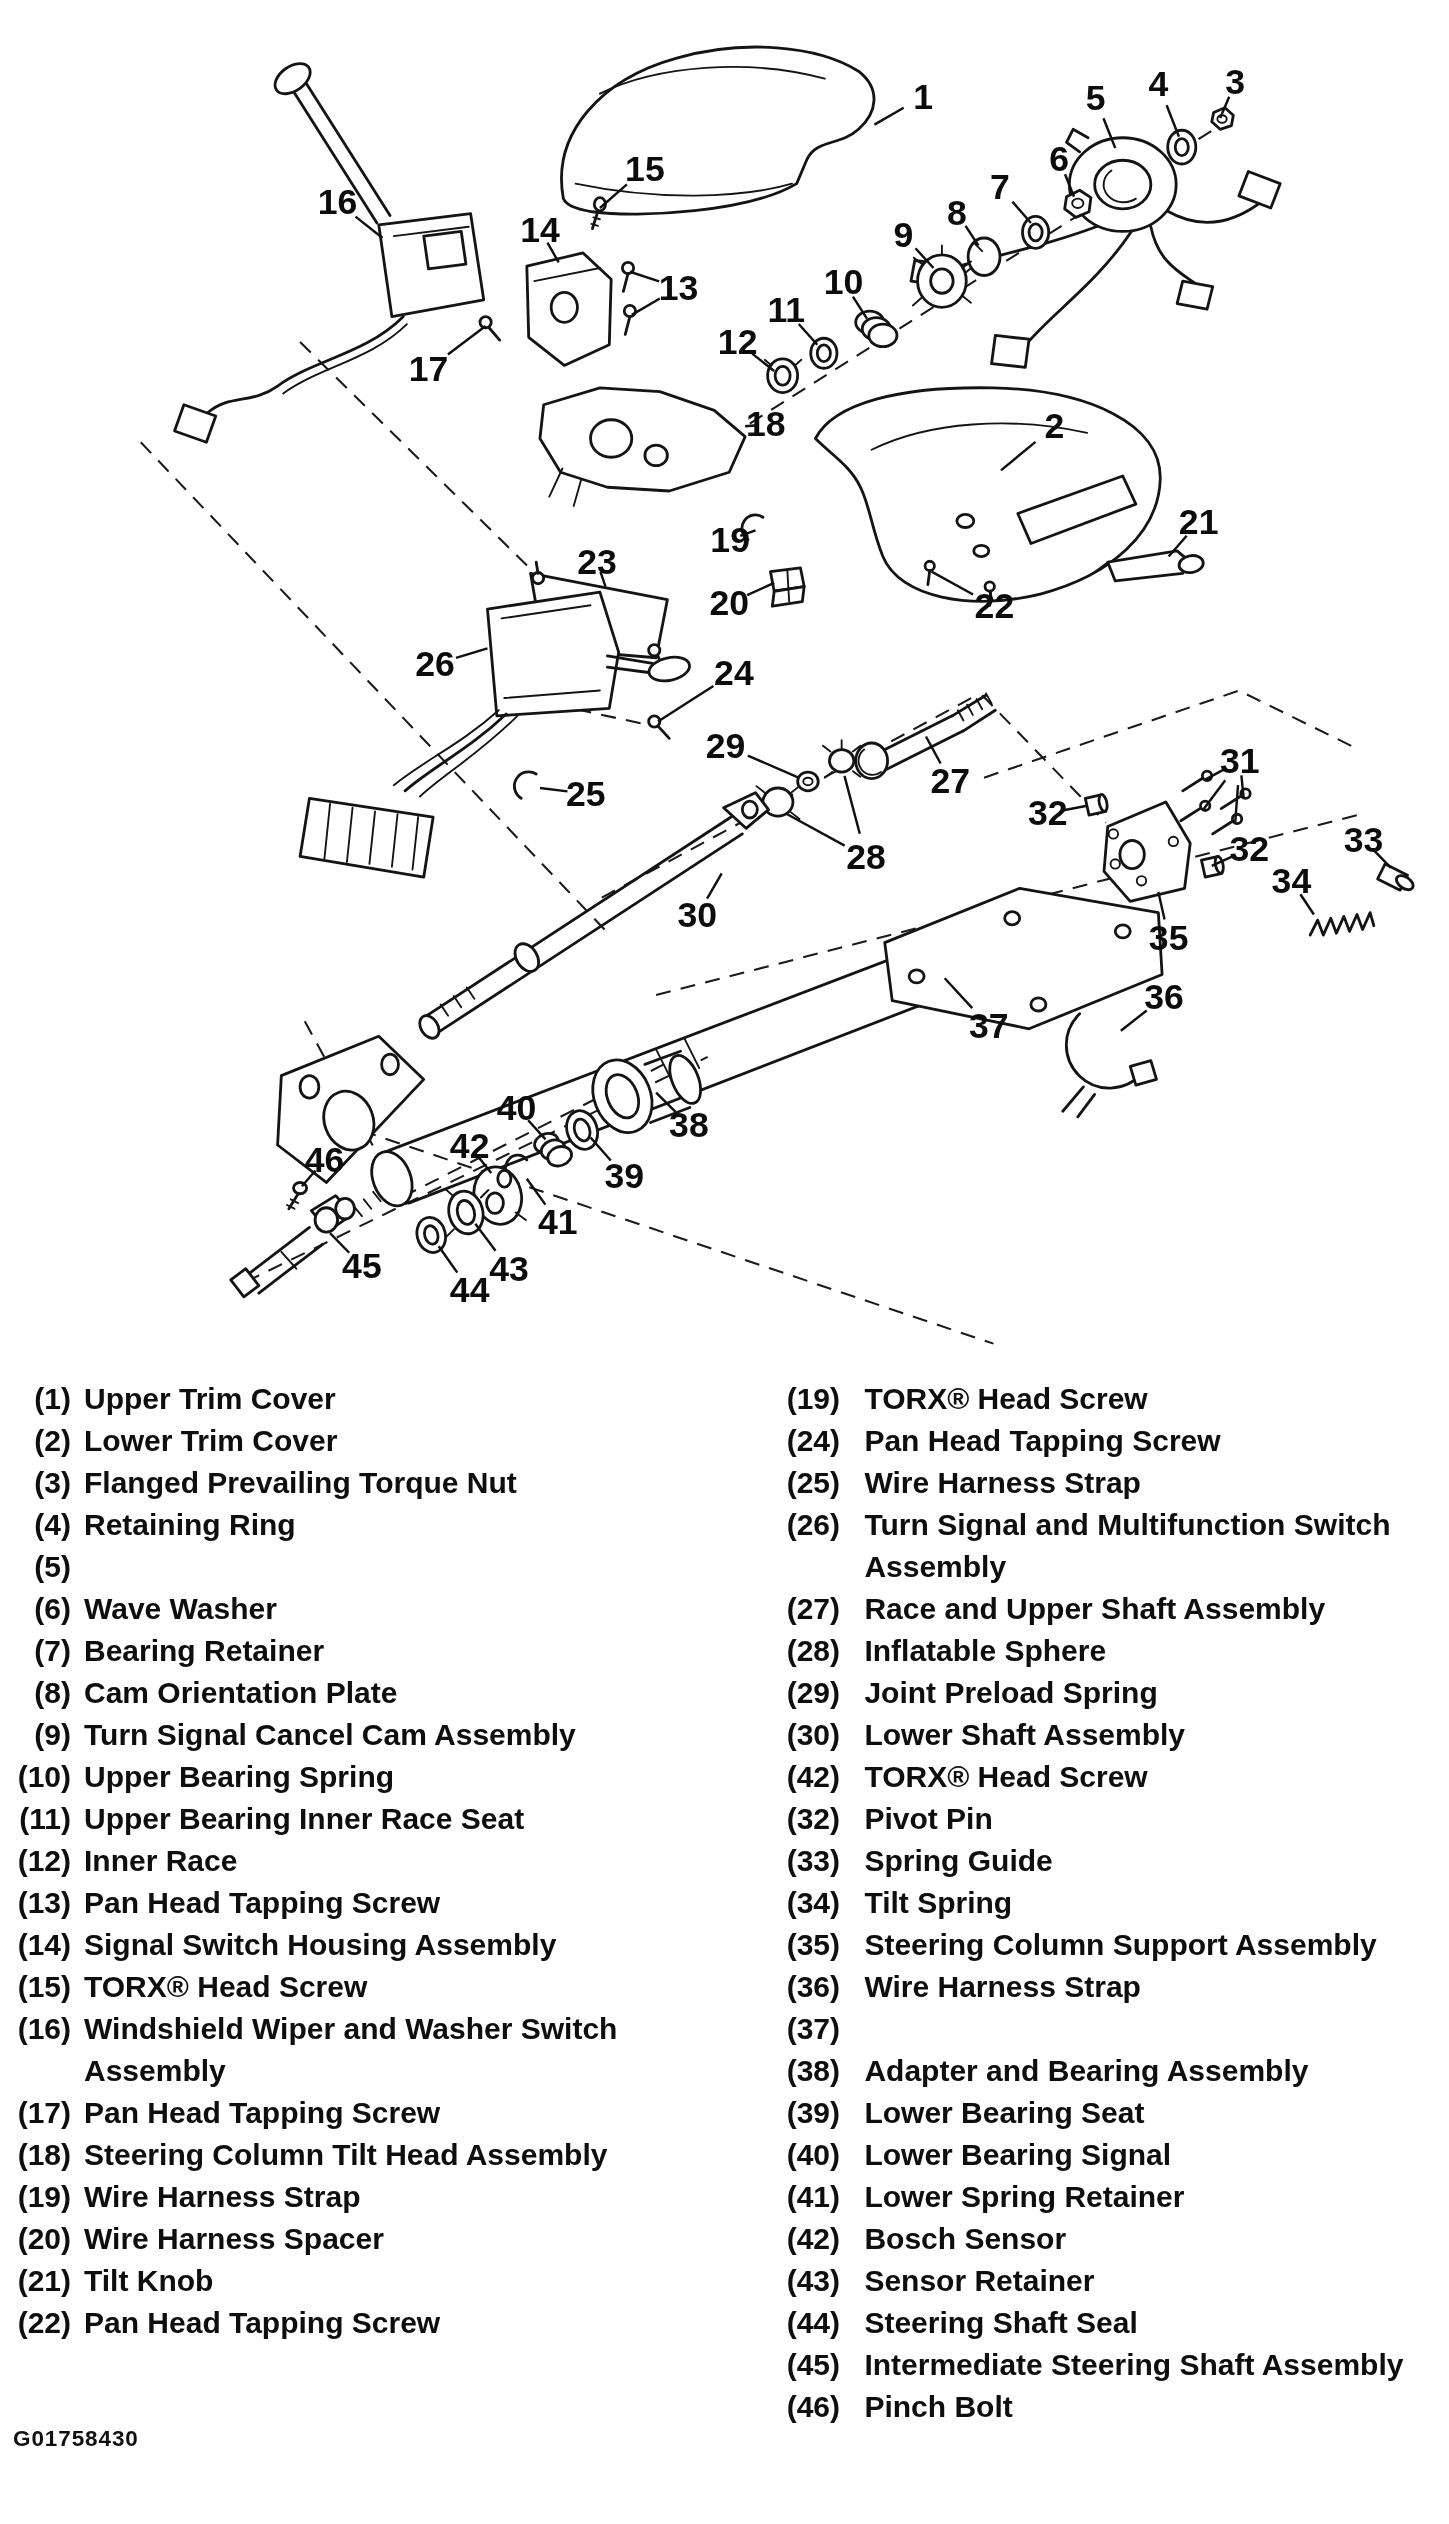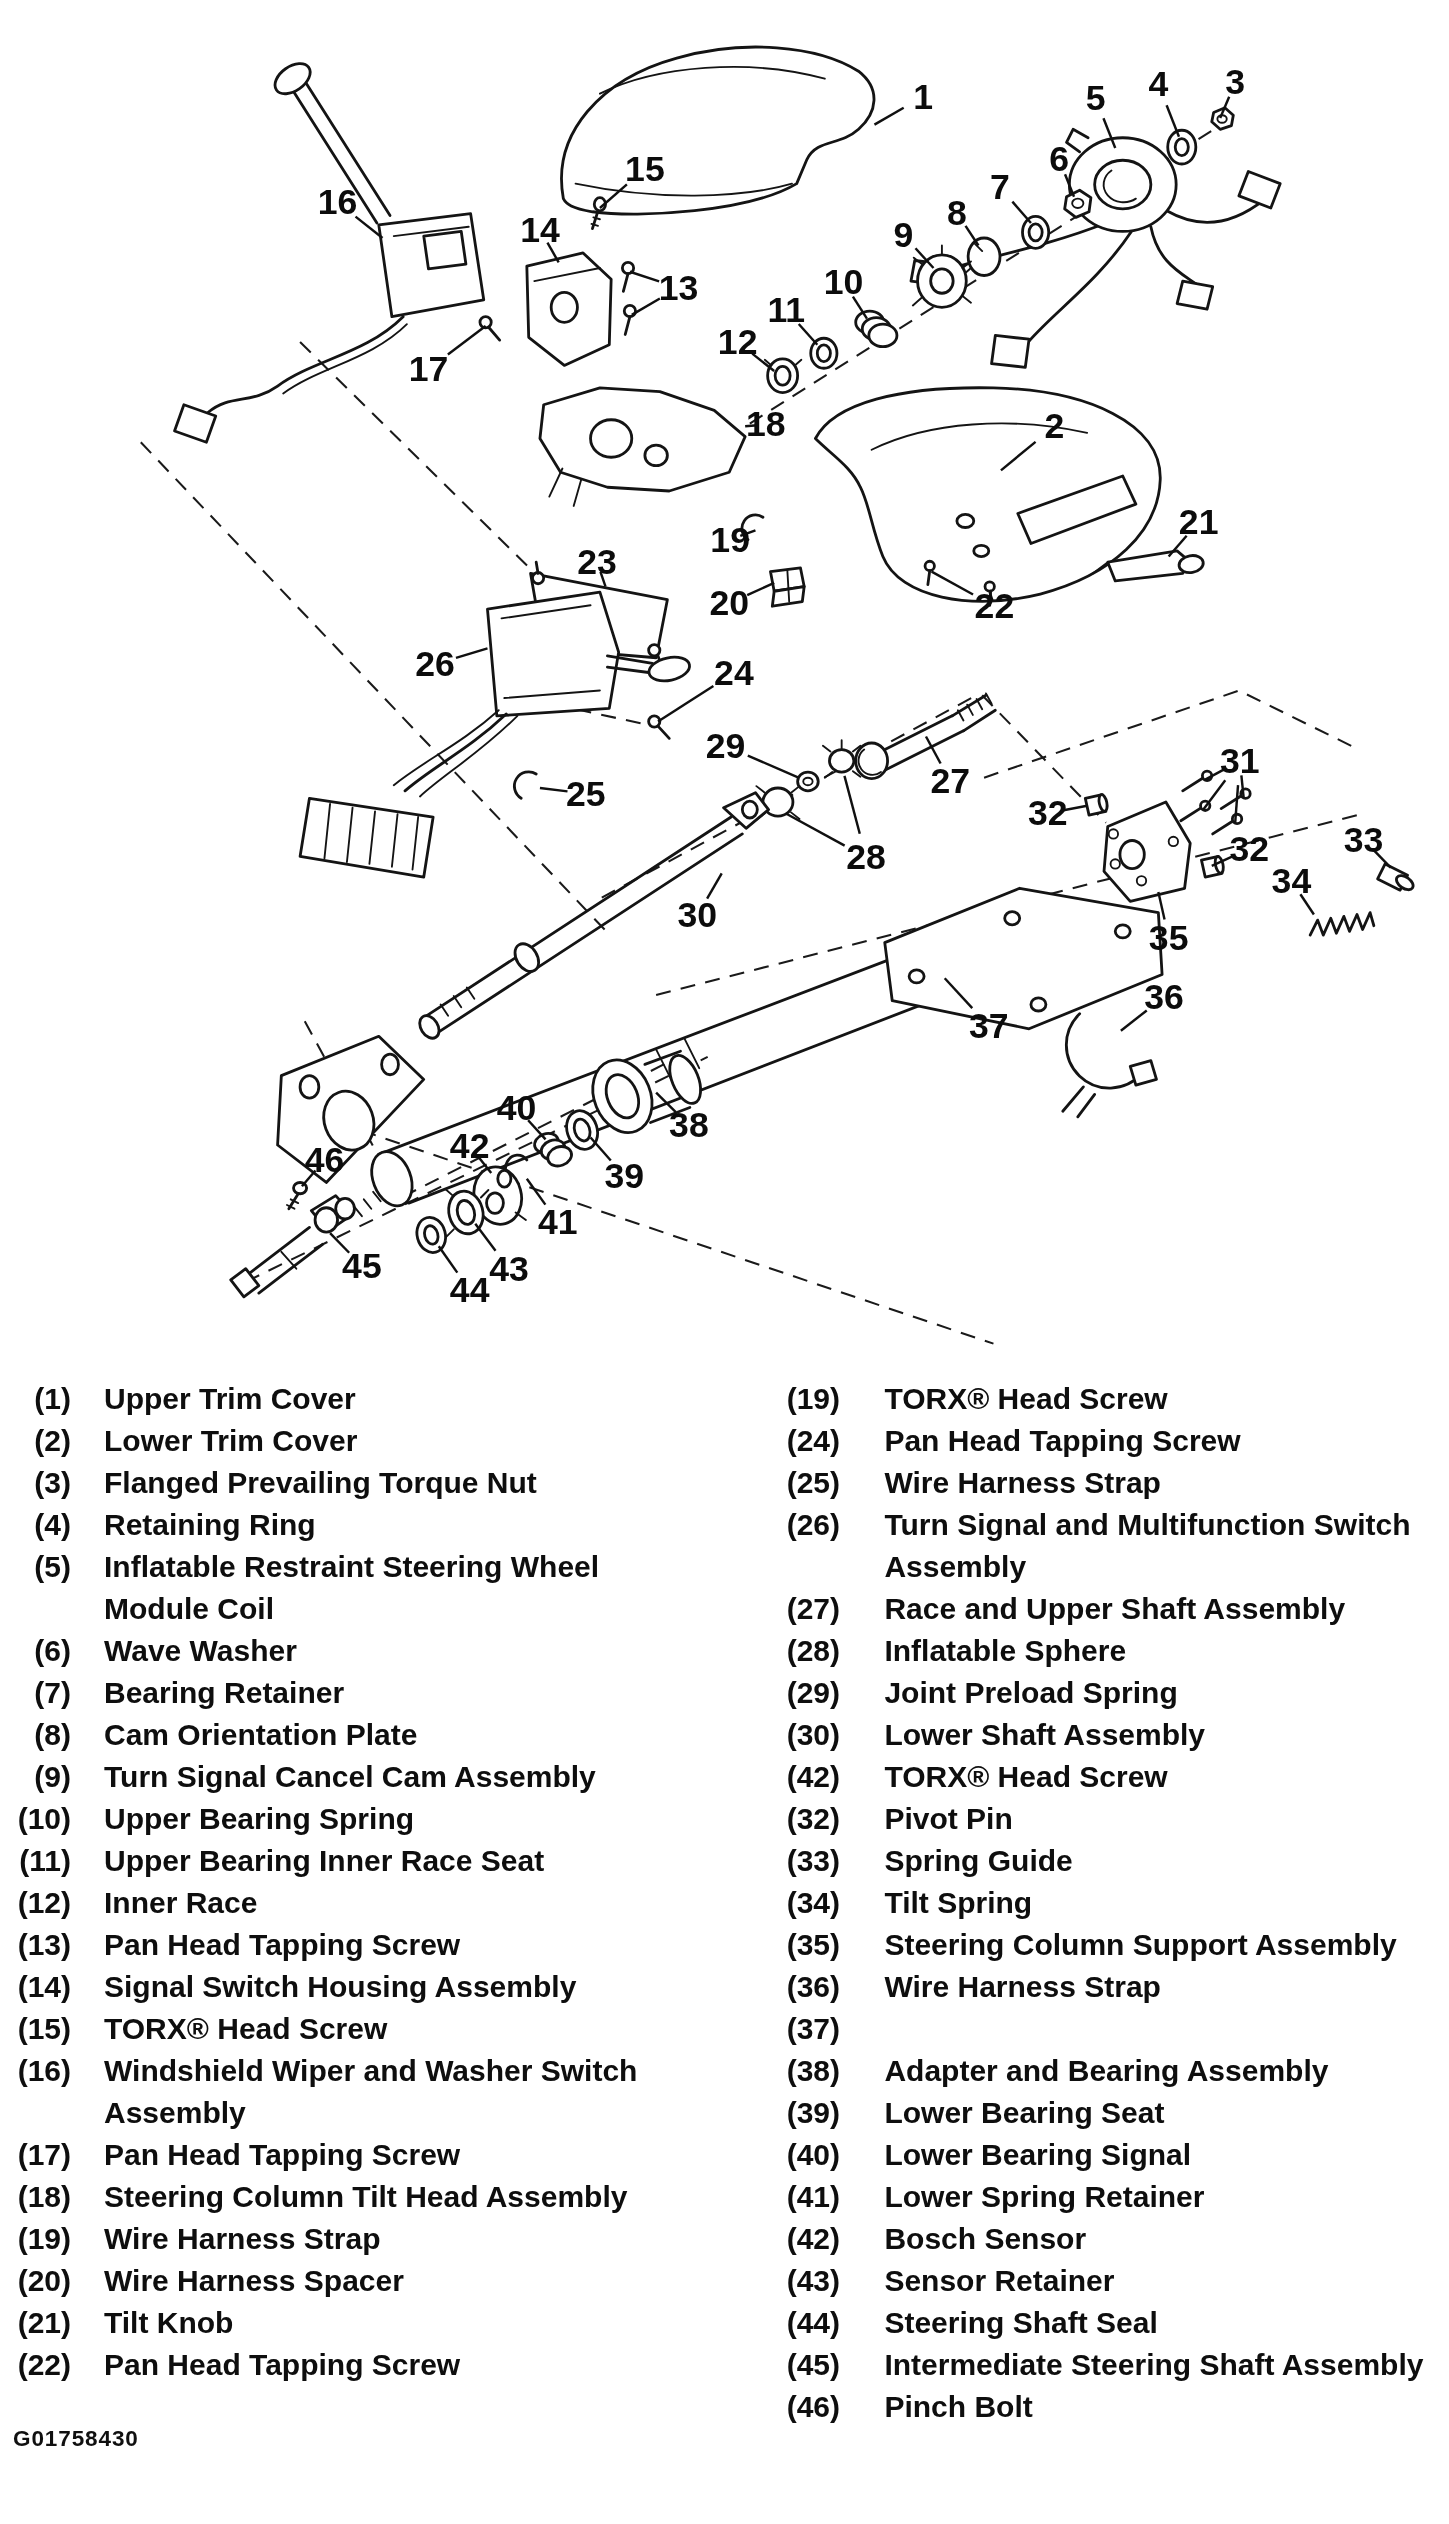--- a/index.html
+++ b/index.html
@@ -18,21 +18,21 @@
   .leader { stroke:#101010; stroke-width:2.6; fill:none; }
 
   .plist {
     position:absolute; top:1378px; font-size:30px; font-weight:700;
     line-height:42px; color:#0e0e0e;
   }
   .plist-left  { left:0px;   width:724px; --numw:71px;  --gap:13px; }
   .plist-right { left:731px; width:719px; --numw:109px; --gap:24.4px; }
   .prow { display:grid; grid-template-columns:var(--numw) 1fr; column-gap:var(--gap); }
   .pnum { text-align:right; white-space:pre; }
-  .plbl { white-space:pre;margin-left:20px; }
+  .plbl { white-space:pre; }
   .fig-id {
     position:absolute; left:13px; top:2426px;
     font-size:22.5px; font-weight:700; letter-spacing:0.9px;
   }
 </style>
 </head>
 <body>
 
 <div class="page">
 
@@ -451,22 +451,20 @@
       <div class="prow">
         <div class="pnum">(3)</div>
         <div class="plbl">Flanged Prevailing Torque Nut</div>
       </div>
       <div class="prow">
         <div class="pnum">(4)</div>
         <div class="plbl">Retaining Ring</div>
       </div>
       <div class="prow">
         <div class="pnum">(5)</div>
-        <div class="plbl">Inflatable Restraint Steering Wheel
-Module Coil</div>
       </div>
       <div class="prow">
         <div class="pnum">(6)</div>
         <div class="plbl">Wave Washer</div>
       </div>
       <div class="prow">
         <div class="pnum">(7)</div>
         <div class="plbl">Bearing Retainer</div>
       </div>
       <div class="prow">

